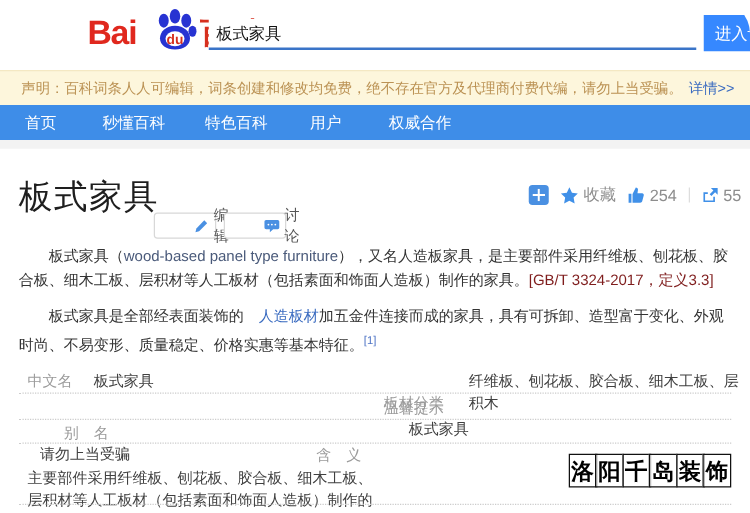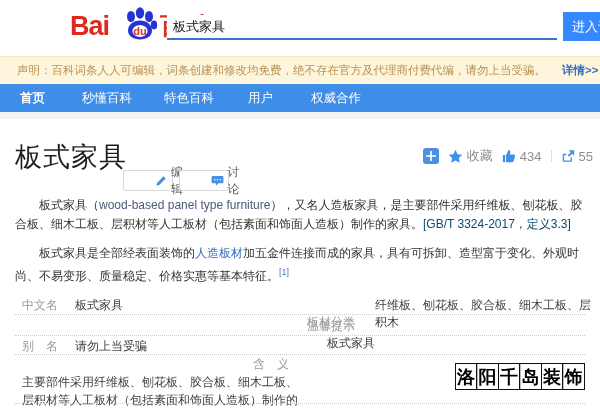--- a/index.html
+++ b/index.html
@@ -1,69 +1,69 @@
 <!DOCTYPE html>
 <html><head>
 <meta charset="utf-8">
 <style>
   html,body{margin:0;padding:0;}
   .viewport{position:relative;width:600px;height:410px;overflow:hidden;background:#fff;
-    font-family:"Liberation Sans","DejaVu Sans",sans-serif;-webkit-font-smoothing:antialiased;}
+    font-family:"Liberation Sans","DejaVu Sans",sans-serif;border-radius:27px;-webkit-font-smoothing:antialiased;}
   
   .header{position:absolute;top:0;left:0;width:600px;height:56px;background:#fff;}
   .logo{position:absolute;left:70px;top:8px;display:flex;align-items:center;}
   .logo-bai{color:#e0281e;font-weight:bold;font-size:27px;letter-spacing:-1px;}
   .logo-paw{margin:0 1px;position:relative;top:-2px;padding-left:12px;}
   .logo-suffix{color:#d6301f;font-weight:bold;font-size:24px;margin-left:1px;}
   .search-input{position:absolute;left:167px;top:15px;width:390px;height:25px;border:none;
     border-bottom:2px solid #3a74c8;font-size:13px;padding:0 6px;outline:none;color:#111;
     box-sizing:border-box;background:#fff;font-family:inherit;}
   .enter-btn{position:absolute;left:563px;top:12px;width:90px;height:29px;background:#3688ff;
     color:#fff;font-size:13px;border:none;text-align:left;padding:0 0 0 9px;font-family:inherit;}
   
   .notice{position:absolute;top:56px;left:0;width:600px;height:28px;background:#fdf6dc;
     border-top:1px solid #f4e8c3;box-sizing:border-box;display:flex;align-items:center;
     padding-left:17px;font-size:11.5px;color:#bb9254;white-space:nowrap;}
-  .notice-link{color:#3a6bc0;margin-left:16px;cursor:pointer;font-weight:bold;}
+  .notice-link{color:#3a6bc0;margin-left:5px;cursor:pointer;}
   
   .nav{position:absolute;top:84px;left:0;width:600px;height:28px;background:#3e8de8;
     display:flex;align-items:center;color:#fff;font-size:12.5px;}
   .nav span{cursor:pointer;}
-  .nav .n1{margin-left:20px;font-weight:bold;} .nav .n2{margin-left:37px;} .nav .n3{margin-left:32px;}
+  .nav .n1{margin-left:20px;} .nav .n2{margin-left:37px;} .nav .n3{margin-left:32px;}
   .nav .n4{margin-left:34px;} .nav .n5{margin-left:38px;}
   .substrip{position:absolute;top:112px;left:0;width:600px;height:7px;background:#f3f3f3;}
   
   .entry-title{position:absolute;left:15px;top:139px;font-size:27px;color:#1e1e1e;letter-spacing:1px;}
   .mini-btn{position:absolute;top:170px;height:21px;width:50px;border:1px solid #d8d8d8;border-radius:3px;
     background:#fff;font-size:12px;color:#555;display:flex;align-items:center;justify-content:center;
     gap:4px;box-sizing:border-box;cursor:pointer;padding-left:42px;}
   .btn-edit{left:123px;} .btn-discuss{left:179px;}
   .actions{position:absolute;top:147px;right:7px;display:flex;align-items:center;gap:9px;
     font-size:13px;color:#8d8d8d;}
   .action-group{display:flex;align-items:center;gap:4px;cursor:pointer;}
   .plus-btn{width:16px;height:16px;background:#4a90e2;border-radius:3px;display:flex;
     align-items:center;justify-content:center;cursor:pointer;}
   .vdiv{width:1px;height:12px;background:#ddd;}
   .icon{display:inline-flex;align-items:center;justify-content:center;}
   
   .article{position:absolute;left:15px;top:196px;width:572px;font-size:12px;line-height:19px;color:#333;}
   .article p{margin:0 0 10px 0;text-indent:2em;}
   .en{color:#4a5a7a;}
-  .ref{color:#0c4a6e;}
-  .blue-link{color:#3a6bc0;cursor:pointer;}
+  .ref{color:#7f1d1d;}
+  .blue-link{color:#3a6bc0;cursor:pointer;padding-left:12px;}
   sup.refsup{color:#4f74c5;font-size:9px;}
   
   .infobox{position:absolute;left:0;top:293px;width:600px;height:117px;font-size:12px;}
   .dotline{position:absolute;left:15px;width:570px;height:0;border-bottom:1px dotted #ccc;}
   .dot1{top:21px;} .dot2{top:42px;} .dot3{top:61px;} .dot4{top:110px;}
   .ib-row{position:absolute;display:flex;align-items:flex-end;}
   .ib-label{color:#9b9b9b;flex:none;}
   .ib-value{color:#404040;}
   .lcol .ib-label{width:53px;} .rcol .ib-label{width:68px;}
-  .lr1{left:22px;top:4px;} .lr2{left:22px;top:25px;} .lr3{left:22px;top:45px;} .lr4{left:22px;top:63px;flex-direction:column;}
+  .lr1{left:22px;top:4px;} .lr2{left:22px;top:25px;} .lr3{left:32px;top:45px;flex-direction:column;} .lr4{left:22px;top:63px;flex-direction:column;}
   .lr4 .ib-value{width:284px;line-height:18px;}
   .rr1{left:307px;top:4px;} .rr2{left:307px;top:25px;flex-direction:column;}
   
   .watermark{position:absolute;left:456px;top:363px;display:flex;}
   .wm-char{width:21px;height:25px;border:1.5px solid #111;margin-left:-1.5px;display:flex;
     align-items:center;justify-content:center;font-family:"Liberation Serif","DejaVu Serif",serif;
     font-weight:bold;font-size:18px;color:#000;background:rgba(255,255,255,.72);}
 </style>
 </head>
 <body>
@@ -139,21 +139,21 @@
           </svg>
       </span>
       <span>收藏</span>
     </span>
     <span class="action-group">
       <span class="icon">
         <svg width="14" height="14" viewBox="0 0 16 16">
           <path d="M1 6.8h2.6V15H1zM4.6 15V7l3-5.8c1 0 2 .8 2 2l-.5 3.1h4.3c1 0 1.8 1 1.5 2l-1.4 5.2c-.2.9-1 1.5-1.9 1.5z" fill="#4090e8"></path>
         </svg>
       </span>
-      <span>434</span>
+      <span>254</span>
     </span>
     <span class="vdiv"></span>
     <span class="action-group">
       <span class="icon">
         <svg width="14" height="14" viewBox="0 0 16 16">
           <path d="M2 5.5h4V7H3.5v6H11V9.5h1.5V14.5H2z" fill="#4090e8"></path>
           <path d="M8.8 1.5H15v6.2l-2.3-2.3-3.4 3.4-1.6-1.6 3.4-3.4z" fill="#4090e8"></path>
         </svg>
       </span>
       <span>55</span>

